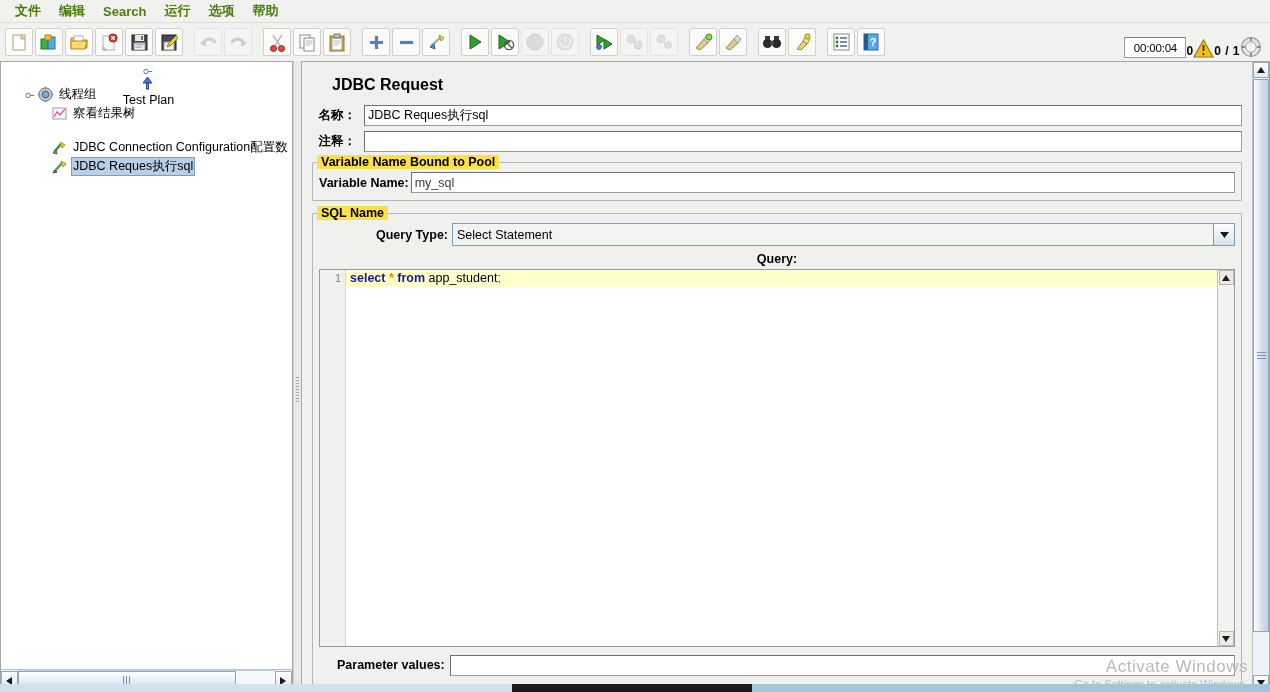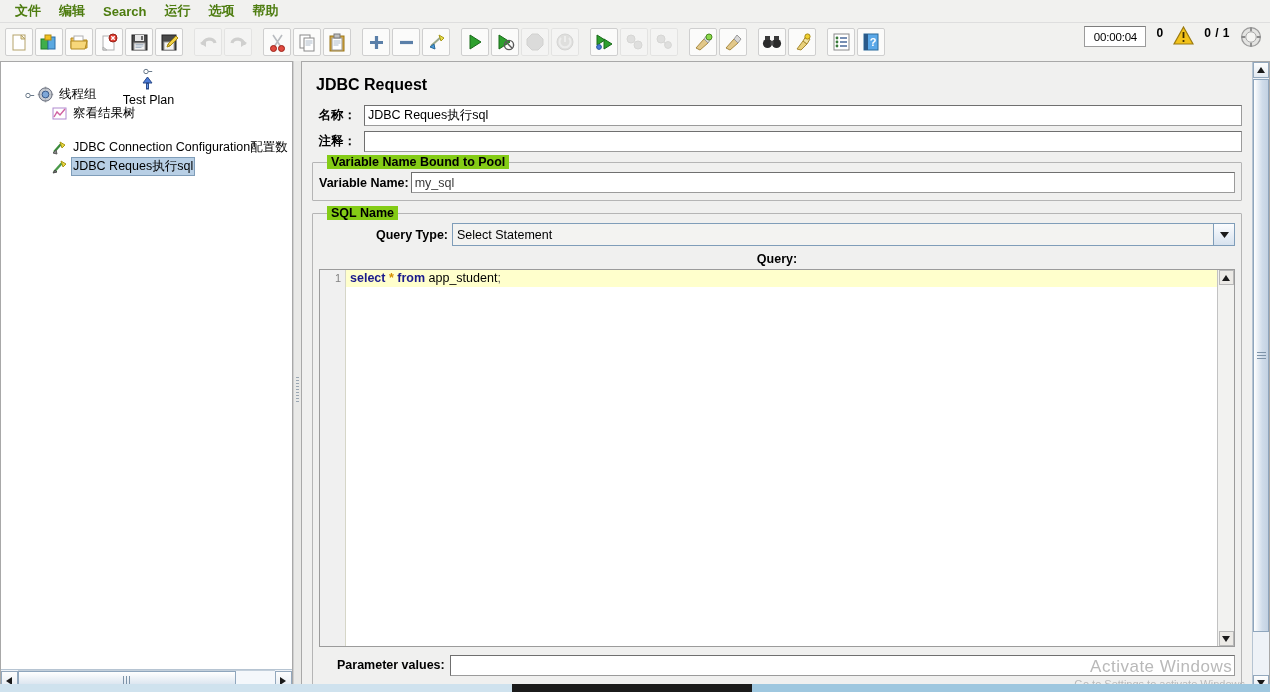--- a/index.html
+++ b/index.html
@@ -18,21 +18,21 @@
 
   
   .toolbar{height:38px;background:#f1f1ef;border-bottom:1px solid #c8c8c8;display:flex;align-items:center;padding:0 4px;position:relative;}
   .tsep{width:9px;}
   .tbtn{width:28px;height:28px;margin:0 1px;border:1px solid #cfcfcf;background:#fbfbfa;border-radius:2px;
         display:flex;align-items:center;justify-content:center;position:relative;cursor:default;box-sizing:border-box;}
   .tbtn.dis{opacity:.38;}
   .tbtn svg{display:block;}
 
   
-  .status{position:absolute;right:8px;top:3px;display:flex;align-items:flex-start;gap:10px;height:32px;}
+  .status{position:absolute;right:8px;top:3px;display:flex;align-items:flex-end;height:32px;}
   .timerbox{width:60px;height:19px;border:1px solid #9b9b9b;border-top-color:#7d7d7d;background:#fff;
             font-size:11.5px;display:flex;align-items:center;justify-content:center;letter-spacing:-.2px;}
   .errcount{font-size:12px;font-weight:bold;}
   .threads{font-size:12px;font-weight:bold;letter-spacing:.5px;}
 
   
   .content{position:absolute;left:0;top:61px;right:0;bottom:0;}
   .tree-pane{position:absolute;left:0;top:0;width:293px;bottom:0;background:#fff;border:1px solid #a8a8a8;box-sizing:border-box;}
   .tree{position:absolute;left:0;top:0;right:0;bottom:22px;overflow:hidden;padding-top:4px;}
   .node{height:19px;display:flex;align-items:center;position:relative;white-space:nowrap;font-size:12.5px;}
@@ -51,29 +51,29 @@
   .grip-h{width:9px;height:9px;background:
       repeating-linear-gradient(90deg,#7d93a8 0 1px,transparent 1px 3px);}
 
   .divider{position:absolute;left:293px;top:0;width:7px;bottom:0;background:#e9e9e7;border-left:1px solid #cfcfcf;border-right:1px solid #cfcfcf;}
   .divider .dots{position:absolute;left:2px;top:50%;width:3px;height:26px;
       background:repeating-linear-gradient(#9aa6b2 0 1px, transparent 1px 3px);}
 
   .right-pane{position:absolute;left:301px;top:0;right:0;bottom:0;background:#f0f0ef;border:1px solid #a8a8a8;box-sizing:border-box;overflow:hidden;}
   .panel{position:absolute;left:0;top:0;right:17px;bottom:0;overflow:hidden;padding:0 10px;box-sizing:border-box;}
 
-  .paneltitle{font-size:16px;font-weight:bold;margin:14px 0 10px 4px;}
+  .paneltitle{font-size:16px;font-weight:bold;margin:14px 0 10px 20px;}
 
   .field-row{display:flex;align-items:center;height:22px;margin-bottom:4px;}
   .field-label{font-weight:bold;font-size:12.5px;width:44px;text-align:right;padding-right:8px;}
   .jtext{flex:1;height:21px;background:#fff;border:1px solid #9b9b9b;border-top-color:#6f6f6f;border-left-color:#6f6f6f;
          box-sizing:border-box;font-size:12.5px;padding:2px 3px;color:#000;display:flex;align-items:center;}
 
   .group{border:1px solid #b5b5b5;border-radius:1px;margin-top:10px;position:relative;padding:10px 8px 8px 8px;}
-  .group > .gtitle{position:absolute;top:-8px;left:14px;background:#84cc16;padding:0 4px;font-weight:bold;font-size:12.5px;}
+  .group > .gtitle{position:absolute;top:-8px;left:4px;background:#fde047;padding:0 4px;font-weight:bold;font-size:12.5px;}
 
   .lbl-inline{font-weight:bold;font-size:12.5px;white-space:nowrap;}
 
   .combo{flex:1;height:23px;background:#f3f3f1;border:1px solid #7f9db9;box-sizing:border-box;display:flex;align-items:center;
          font-size:12.5px;padding-left:4px;position:relative;}
   .combo .arrowbox{position:absolute;right:0;top:0;width:20px;height:21px;
       background:linear-gradient(#fbfcfe,#d7e2ee);border-left:1px solid #7f9db9;display:flex;align-items:center;justify-content:center;}
 
   .query-cap{text-align:center;font-weight:bold;font-size:12.5px;margin:6px 0 3px 0;}
 
@@ -95,21 +95,21 @@
   .vscroll{position:absolute;right:0;top:0;width:16px;bottom:0;background:#eef2f7;border-left:1px solid #b6c4d2;}
   .v-arrow{width:16px;height:16px;background:linear-gradient(#fdfdfd,#e2e9f1);border:1px solid #93a8bd;box-sizing:border-box;
            display:flex;align-items:center;justify-content:center;}
   .v-arrow.bottom{position:absolute;bottom:0;left:0;}
   .v-thumb{position:absolute;left:0;top:17px;width:16px;height:553px;
            background:linear-gradient(90deg,#ffffff,#cfdcea 60%,#c3d2e2);border:1px solid #8fa6bd;box-sizing:border-box;
            display:flex;align-items:center;justify-content:center;}
   .grip-v{width:9px;height:7px;background:repeating-linear-gradient(#7d93a8 0 1px,transparent 1px 3px);}
 
   
-  .watermark{position:absolute;right:22px;bottom:2px;text-align:center;color:#b9b9b9;pointer-events:none;user-select:none;}
+  .watermark{position:absolute;right:22px;bottom:2px;text-align:right;color:#b9b9b9;pointer-events:none;user-select:none;}
   .wm1{font-size:17px;letter-spacing:.5px;}
   .wm2{font-size:11px;margin-top:1px;}
 
   .taskbar{position:absolute;left:0;bottom:0;width:1270px;height:8px;background:#9ec7df;}
   .taskbar .blk{position:absolute;left:512px;top:0;width:240px;height:8px;background:#1b1b1b;}
   .taskbar .blk2{position:absolute;left:0;top:0;width:512px;height:8px;background:#cfe2ee;}
 </style>
 </head>
 <body>
 

